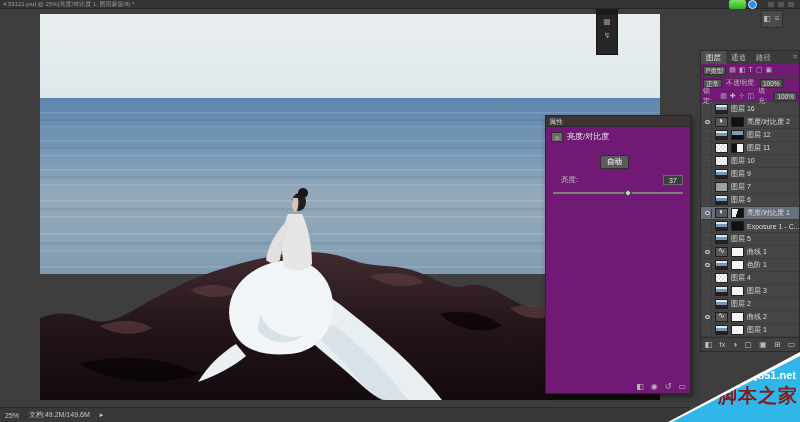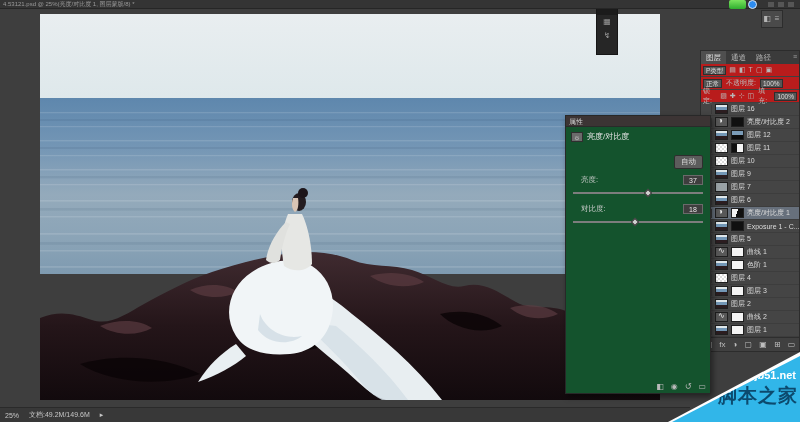--- a/index.html
+++ b/index.html
@@ -24,48 +24,48 @@
   .minibar { position:absolute; left:596px; top:8px; width:22px; height:47px; background:#262626;
     border:1px solid #161616; z-index:5; }
   .minibar .mi { width:100%; text-align:center; color:#9c9c9c; font-size:8px; line-height:14px; }
   .minibar .mhead { height:6px; background:#1b1b1b; }
 
   .collapsed-dock { position:absolute; left:761px; top:10px; width:22px; height:18px; background:#4a4a4a;
     border:1px solid #2d2d2d; display:flex; z-index:5; }
   .collapsed-dock .ci { flex:1; color:#b5b5b5; font-size:8px; line-height:16px; text-align:center; }
 
   
-  .props { position:absolute; left:565px; top:115px; width:146px; height:279px; background:#14532d;
+  .props { position:absolute; left:545px; top:115px; width:146px; height:279px; background:#701a75;
     border:1px solid #282828; box-shadow:2px 3px 6px rgba(0,0,0,.45); z-index:10; color:#d6d6d6; }
   .props-header { height:11px; background:#3c3434; border-bottom:1px solid #2a2a2a; font-size:7px;
     color:#cfcfcf; padding:1px 3px; }
   .props-adjrow { display:flex; align-items:center; gap:4px; padding:4px 5px 2px 5px; }
   .props-adjicon { width:12px; height:10px; background:#6b6b6b; border:1px solid #2f2f2f; color:#eee;
     font-size:7px; line-height:9px; text-align:center; }
   .props-adjtitle { font-size:8px; color:#e2e2e2; }
-  .auto-row { text-align:right; padding:6px 7px 0 0; }
+  .auto-row { text-align:center; padding:6px 7px 0 0;font-weight:bold; }
   .auto-btn { display:inline-block; font-size:7.5px; color:#ddd; background:#5c5c5c; border:1px solid #2e2e2e;
     border-radius:2px; padding:1px 6px; }
   .slider-block { padding:6px 7px 0 7px; }
   .sl-row { display:flex; justify-content:space-between; align-items:center; }
   .sl-label { font-size:7.5px; color:#cfcfcf;margin-left:8px; }
   .sl-value { width:20px; height:10px; background:#3e3e3e; border:1px solid #6a6a6a; color:#e8e8e8;
     font-size:7px; text-align:center; line-height:9px; }
   .sl-track { position:relative; height:10px; margin-top:3px; }
   .sl-track::before { content:""; position:absolute; left:0; right:0; top:4px; height:2px; background:#7d7d7d; }
   .sl-thumb { position:absolute; top:2px; width:6px; height:6px; background:#cfcfcf; border:1px solid #222;
     transform:rotate(45deg); margin-left:-3px; }
   .legacy-row { display:flex; align-items:center; gap:4px; padding:9px 0 0 7px; }
   .checkbox { width:7px; height:7px; background:#3e3e3e; border:1px solid #8a8a8a; }
   .legacy-label { font-size:7.5px; color:#cfcfcf; }
   .props-footer { position:absolute; bottom:2px; right:4px; display:flex; gap:7px; }
   .props-footer .pfi { color:#b9b9b9; font-size:8px; }
 
   
-  .dock { position:absolute; left:700px; top:50px; width:100px; height:302px; background:#b91c1c;
+  .dock { position:absolute; left:700px; top:50px; width:100px; height:302px; background:#701a75;
     border:1px solid #2c2c2c; z-index:6; color:#d2d2d2; }
   .tabs { display:flex; height:13px; background:#3b3b3b; align-items:stretch; font-size:7.5px; }
   .tab { padding:1px 5px; line-height:11px; color:#bdbdbd; }
   .tab.active { background:#4f4f4f; color:#e8e8e8; }
   .tab-menu { margin-left:auto; color:#a0a0a0; font-size:7px; line-height:12px; padding-right:2px; }
   .filter-row, .blend-row, .lock-row { display:flex; align-items:center; height:13px; padding:0 2px;
     border-bottom:1px solid #404040; font-size:7px; }
   .mini-select { background:#565656; border:1px solid #2e2e2e; color:#ddd; font-size:6.5px;
     padding:0 2px; height:9px; line-height:8px; }
   .ficon { color:#b8b8b8; font-size:7px; margin-left:3px; }
@@ -103,21 +103,21 @@
   .statusbar { position:absolute; left:0; top:407px; width:690px; height:15px; background:#383838;
     border-top:1px solid #2a2a2a; display:flex; align-items:center; gap:10px; padding-left:5px; z-index:8; }
   .statusbar span { font-size:7px; color:#c7c7c7; }
 
   
   .wm-edge { position:absolute; left:668px; top:352px; width:132px; height:70px;
     clip-path:polygon(100% 0, 0 100%, 100% 100%); background:#ffffff; z-index:20; }
   .wm { position:absolute; left:672px; top:356px; width:128px; height:66px;
     clip-path:polygon(100% 0, 0 100%, 100% 100%); background:#31b6e9; z-index:21; }
   .wm-line1 { position:absolute; right:4px; top:13px; font-size:11px; color:#fff; font-weight:bold; }
-  .wm-line2 { position:absolute; right:2px; top:27px; font-size:19px; color:#0c4a6e; font-weight:bold;
+  .wm-line2 { position:absolute; right:2px; top:27px; font-size:19px; color:#7f1d1d; font-weight:bold;
     letter-spacing:1px; }
 </style>
 </head>
 <body>
 
 <div class="app">
 
   <div class="titlebar">
     <span class="title-text">4.53121.psd @ 25%(亮度/对比度 1, 图层蒙版/8) *</span>
     <div class="overlay-green"></div>
@@ -224,29 +224,20 @@
     </div>
     <div class="slider-block">
       <div class="sl-row">
         <span class="sl-label">亮度:</span>
         <span class="sl-value">37</span>
       </div>
       <div class="sl-track">
         <div class="sl-thumb" id="bthumb" style="left: 58%;"></div>
       </div>
     </div>
-    <div class="slider-block">
-      <div class="sl-row">
-        <span class="sl-label">对比度:</span>
-        <span class="sl-value">18</span>
-      </div>
-      <div class="sl-track">
-        <div class="sl-thumb" id="cthumb" style="left: 48%;"></div>
-      </div>
-    </div>
     <div class="props-footer" id="props-footer">
         <span class="pfi">◧</span>
         <span class="pfi">◉</span>
         <span class="pfi">↺</span>
         <span class="pfi">▭</span>
       </div>
   </div>
 
   <div class="dock">
     <div class="tabs" id="tabs-row">

